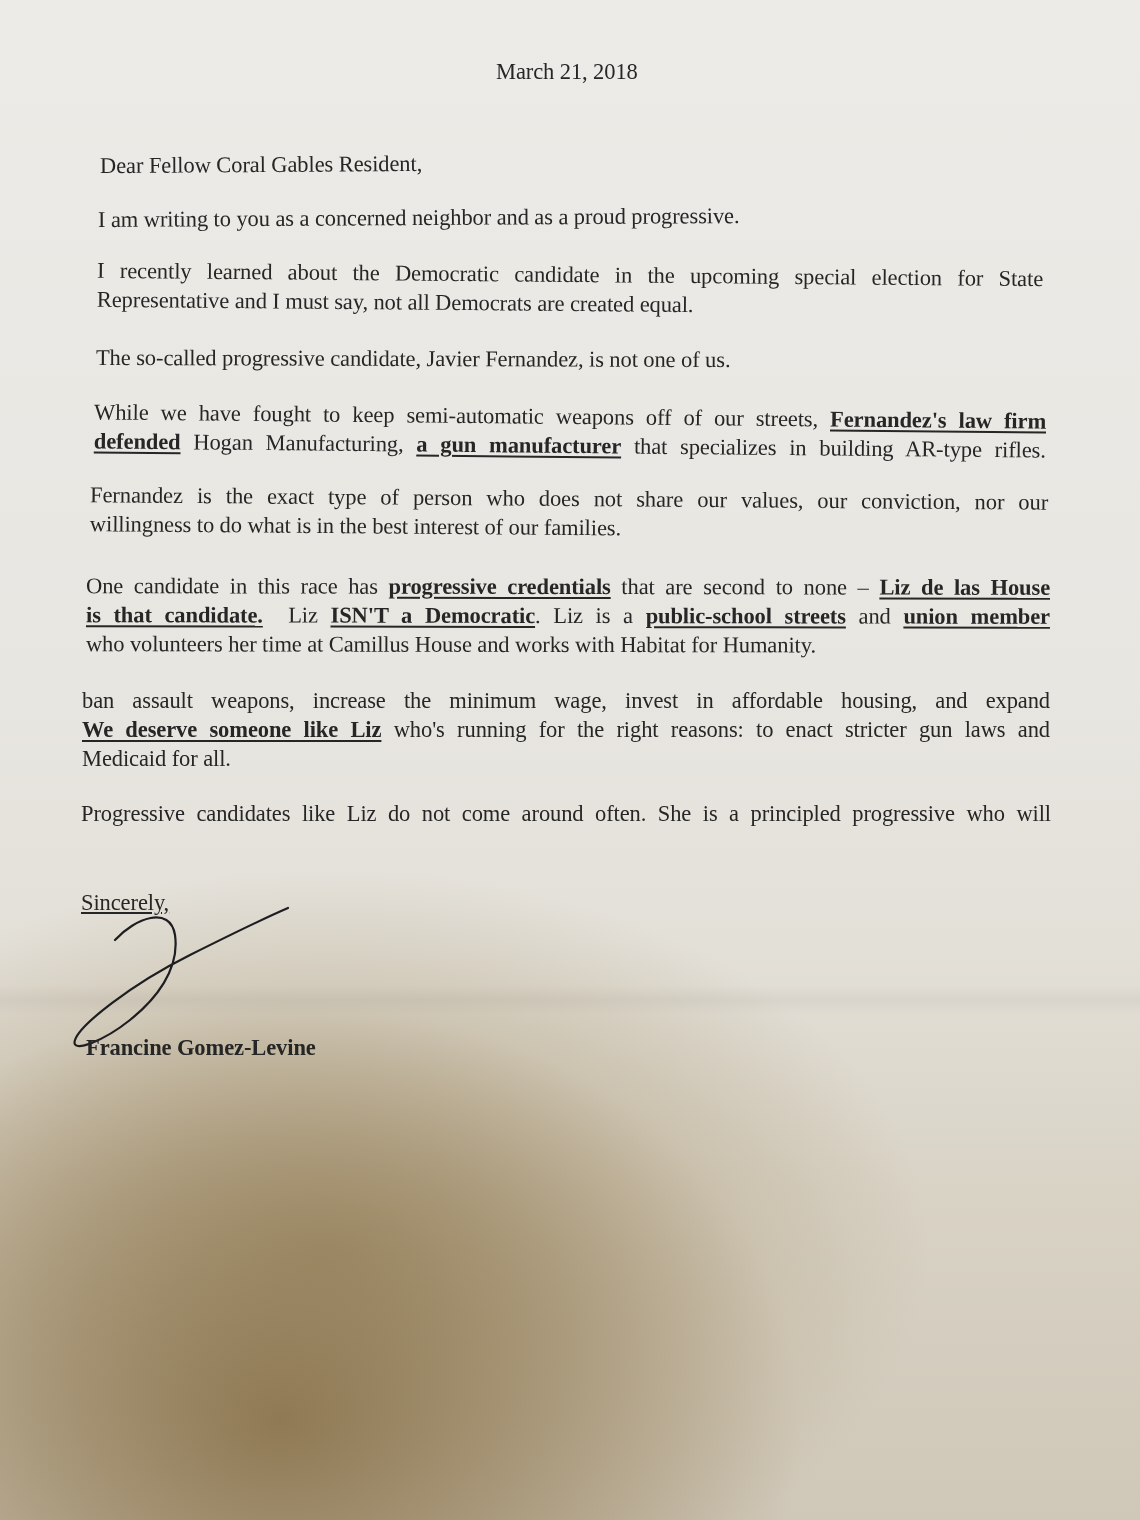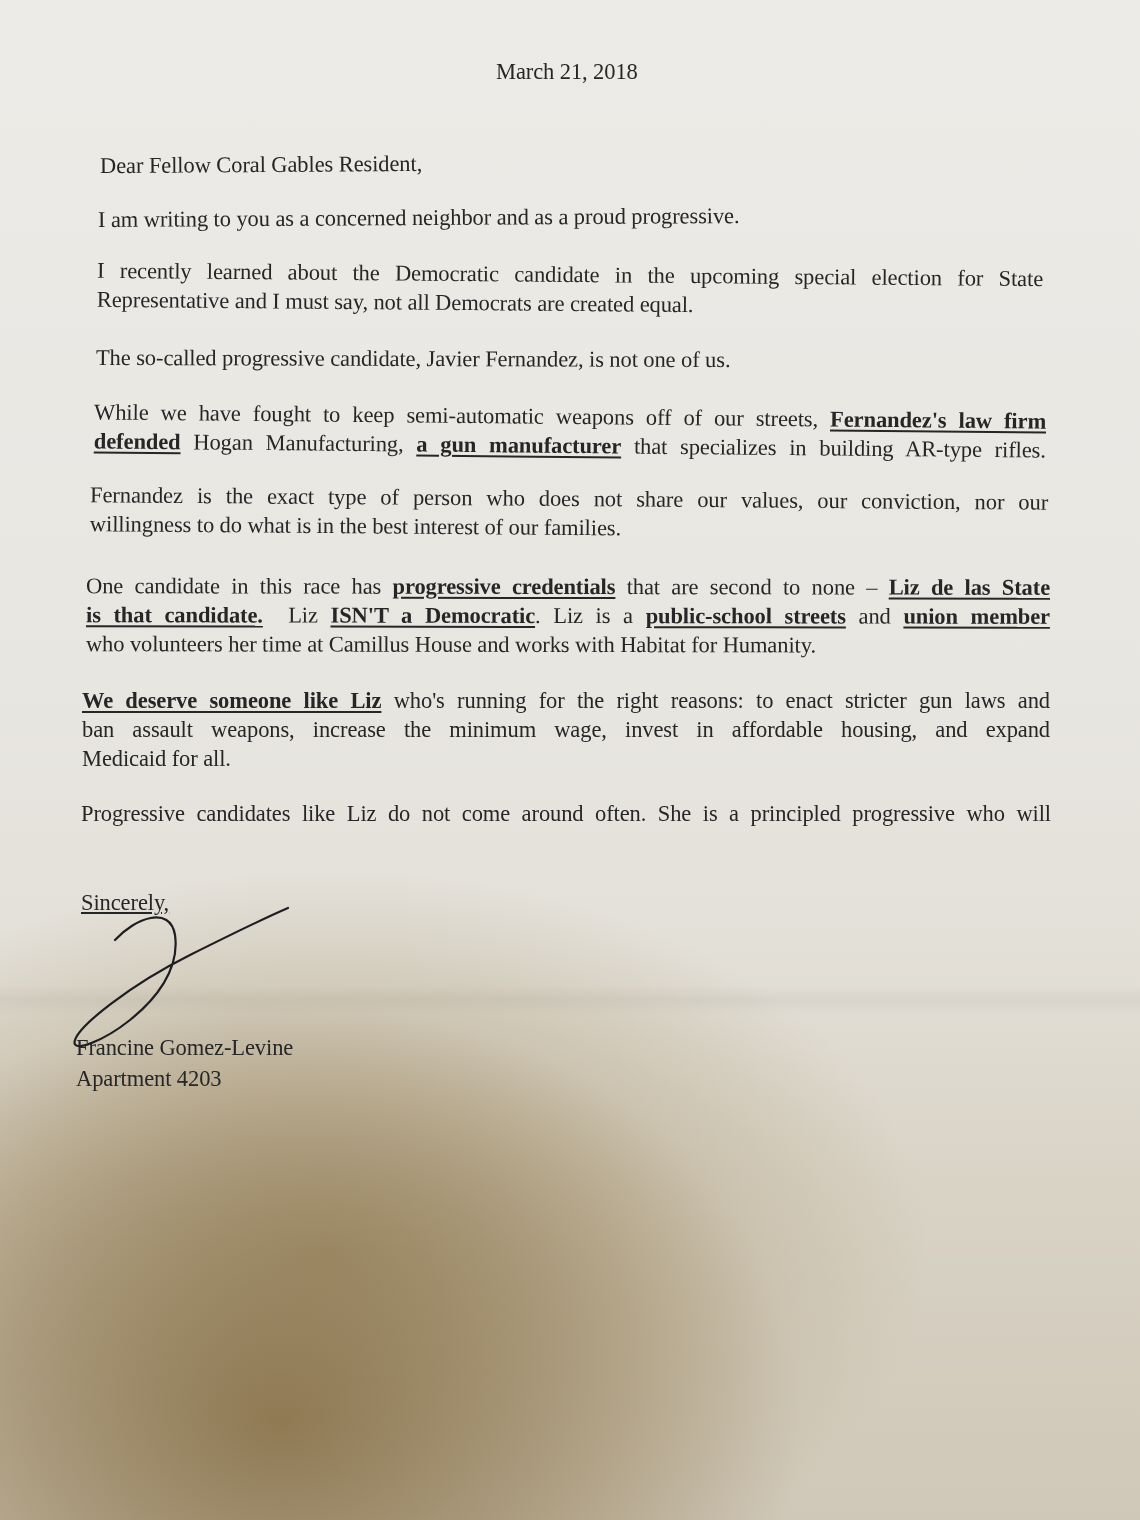--- a/index.html
+++ b/index.html
@@ -47,37 +47,36 @@
   <div class="just"><span>While we have fought to keep semi-automatic weapons off of our streets, </span><span class="u">Fernandez's law firm</span></div>
   <div class="just"><span class="u">defended</span><span> Hogan Manufacturing, </span><span class="u">a gun manufacturer</span><span> that specializes in building AR-type rifles.</span></div>
 </div>
 
 <div class="t" style="left:90px; top:484px; width:958px; transform:rotate(0.45deg);">
   <div class="just">Fernandez is the exact type of person who does not share our values, our conviction, nor our</div>
   <div>willingness to do what is in the best interest of our families.</div>
 </div>
 
 <div class="t" style="left:86px; top:572px; width:964px; transform:rotate(0.1deg);">
-  <div class="just"><span>One candidate in this race has </span><span class="u">progressive credentials</span><span> that are second to none – </span><span class="u">Liz de las State</span></div>
+  <div class="just"><span>One candidate in this race has </span><span class="u">progressive credentials</span><span> that are second to none – </span><span class="u">Liz de las House</span></div>
   <div class="just"><span class="u">is that candidate.</span><span style="white-space:pre">  Liz </span><span class="u">ISN'T a Democratic</span><span>. Liz is a </span><span class="u">public-school streets</span><span style="white-space:pre"> and </span><span class="u">union member</span></div>
   <div>who volunteers her time at Camillus House and works with Habitat for Humanity.</div>
 </div>
 
 <div class="t" style="left:82px; top:686px; width:968px;">
+  <div class="just">ban assault weapons, increase the minimum wage, invest in affordable housing, and expand</div>
   <div class="just"><span class="u">We deserve someone like Liz</span><span> who's running for the right reasons: to enact stricter gun laws and</span></div>
-  <div class="just">ban assault weapons, increase the minimum wage, invest in affordable housing, and expand</div>
   <div>Medicaid for all.</div>
 </div>
 
 <div class="t" style="left:81px; top:799px; width:970px;">
   <div class="just">Progressive candidates like Liz do not come around often. She is a principled progressive who will</div>
 </div>
 
 <div class="t" style="left:81px; top:888px;text-decoration:underline;">Sincerely,</div>
 
 <svg class="sig" width="240" height="170" viewBox="0 0 240 170">
   <path d="M55 50 C 75 28, 110 15, 115 45 C 120 80, 95 110, 70 130 C 45 150, 10 165, 15 150 C 20 135, 70 95, 130 65 C 170 45, 200 30, 228 18" fill="none" stroke="#1e1e22" stroke-width="2.2" stroke-linecap="round"></path>
 </svg>
 
-<div class="t" style="left:76px; top:1032px; line-height:31px;">
+<div class="t" style="left:86px; top:1032px; line-height:31px;font-weight:bold;">
   <div>Francine Gomez-Levine</div>
-  <div>Apartment 4203</div>
 </div>
 
 </body></html>

